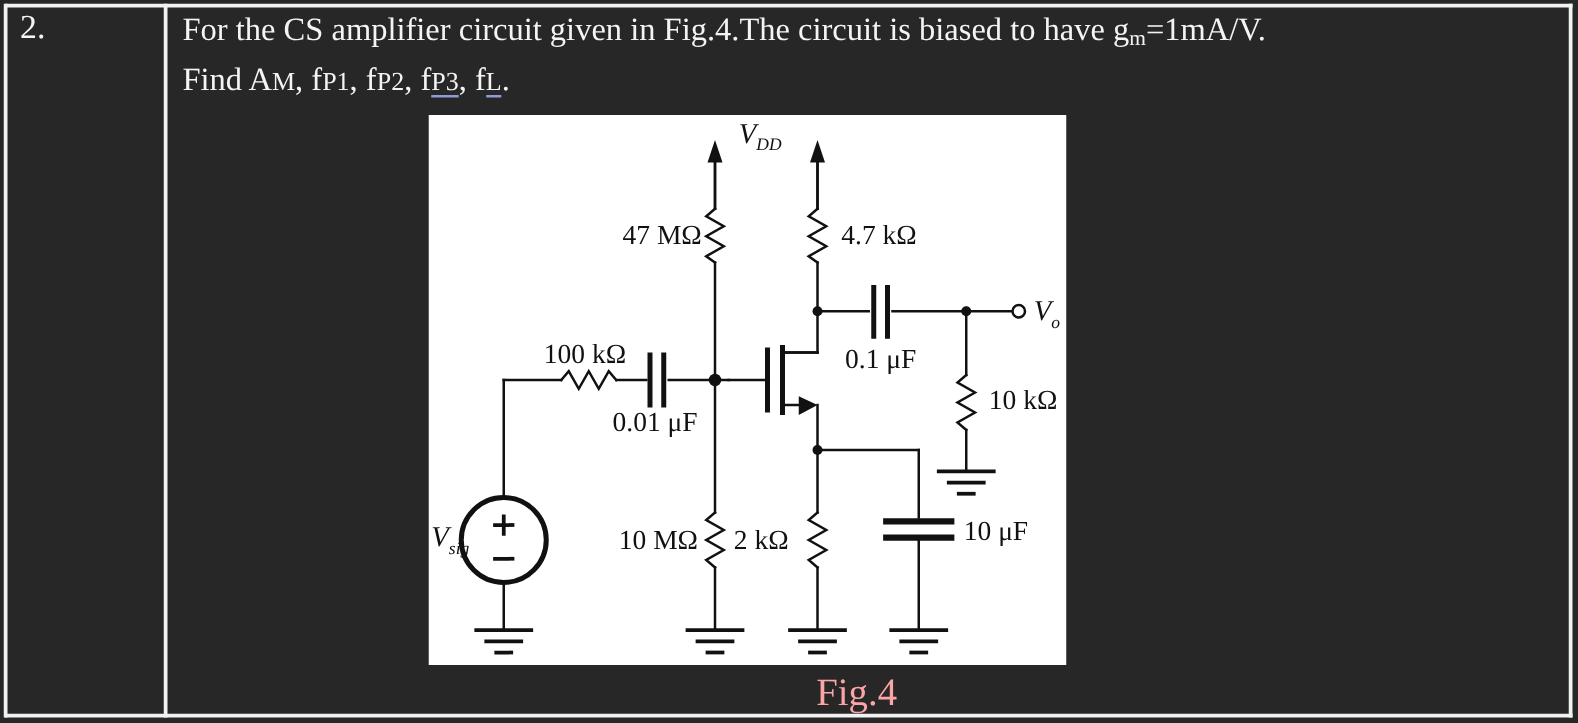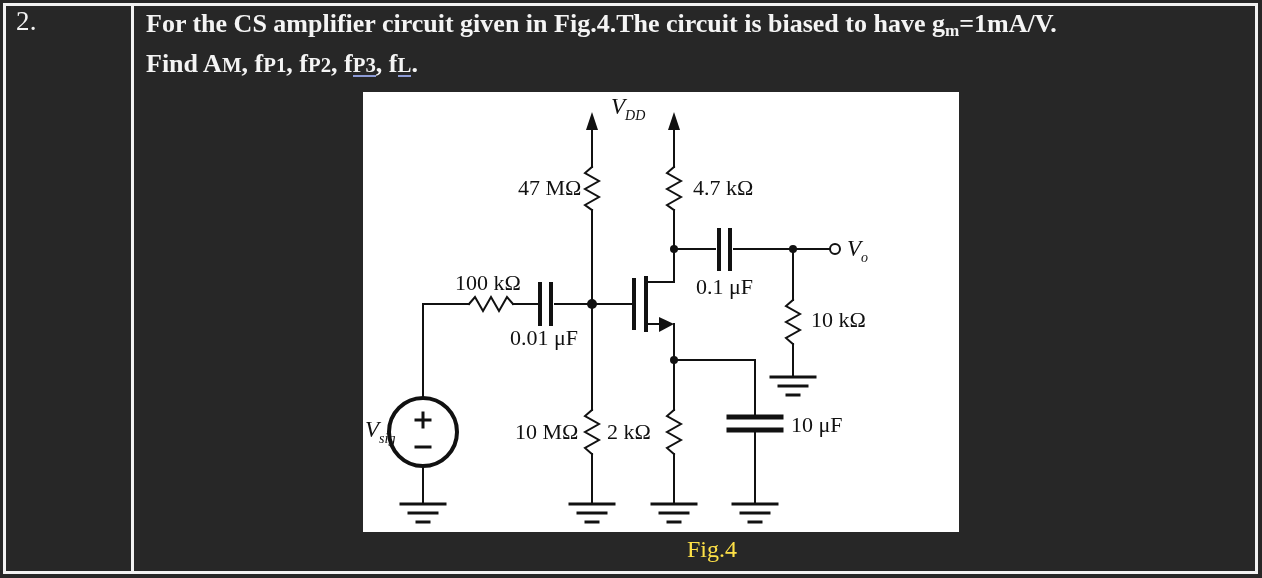--- a/index.html
+++ b/index.html
@@ -58,21 +58,20 @@
 
   
   .qtext {
     position: absolute;
     left: 146px;
     top: 5px;
     width: 1100px;
     color: #f4f4f4;
     font-size: 26px;
     line-height: 37px;
-    font-weight: bold;
   }
   .qtext sub {
     font-size: 0.66em;
     vertical-align: baseline;
     position: relative;
     top: 0.26em;
   }
   .sc { font-variant: small-caps; font-size: 0.80em; }
   .squiggle {
     border-bottom: none;
@@ -86,35 +85,34 @@
   .squiggle2 {
     background-image: linear-gradient(to right, #8d9bd6 0 100%);
     background-repeat: no-repeat;
     background-size: 100% 2px;
     background-position: 0 1.22em;
   }
 
   
   #figpanel {
     position: absolute;
-    left: 363px;
+    left: 343px;
     top: 92px;
-    width: 596px;
+    width: 510px;
     height: 440px;
     background: #ffffff;
   }
   #figsvg { display: block; }
 
   .figcap {
     position: absolute;
     left: 653px;
     top: 536px;
-    font-size: 24px;
-    color: #fde047;
-    margin-left: 34px;
+    font-size: 31px;
+    color: #fca5a5;
   }
 
   
   .lbl { font-family: "Liberation Serif", serif; font-size: 22px; fill: #111; }
   .lbl-i { font-family: "Liberation Serif", serif; font-size: 23px; fill: #111; font-style: italic; }
   .lbl-sub { font-family: "Liberation Serif", serif; font-size: 14px; fill: #111; font-style: italic; }
 </style>
 </head>
 <body>
 

